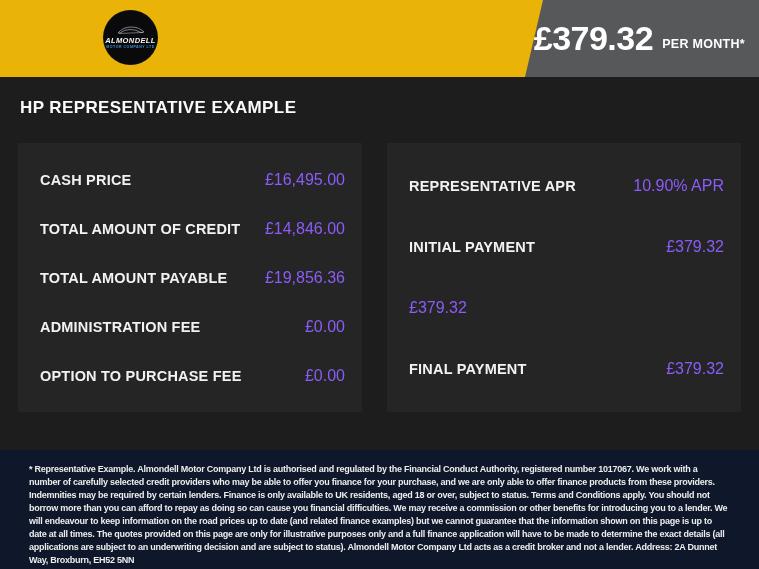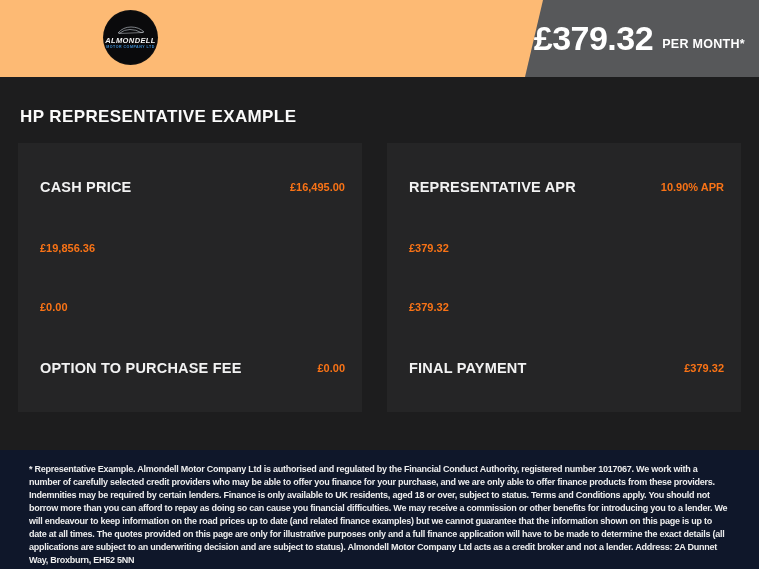--- a/index.html
+++ b/index.html
@@ -7,21 +7,21 @@
   body {
     font-family: "Liberation Sans", sans-serif;
     background: #ffffff;
     position: relative;
     overflow: hidden;
   }
 
   
   .header {
     position: absolute; left: 0; top: 0; width: 759px; height: 77px;
-    background: #fdba74;
+    background: #eab308;
     padding-left: 20px;
   }
   .logo-circle {
     position: absolute; left: 104px; top: 11px;
     width: 53px; height: 53px; border-radius: 50%;
     background: #0a0a0c;
     display: flex; flex-direction: column; align-items: center; justify-content: center;
     box-shadow: 0 0 0 1px #111;
   }
   .logo-car { width: 30px; height: 11px; margin-bottom: 1px; }
@@ -47,42 +47,42 @@
     font-size: 12.5px; font-weight: bold; letter-spacing: 0.3px;
     margin-left: 9px; margin-top: 10px;
   }
 
   
   .main {
     position: absolute; left: 0; top: 77px; width: 759px; height: 373px;
     background: #1d1d1e;
   }
   .section-title {
-    position: absolute; left: 20px; top: 30px;
+    position: absolute; left: 20px; top: 21px;
     color: #fafafa; font-size: 17px; font-weight: bold; letter-spacing: 0.4px;
   }
   .panel {
     position: absolute; top: 66px; height: 269px;
     background: #252526;
     display: flex; flex-direction: column; justify-content: space-around;
     padding: 12px 0;
   }
   .panel-left  { left: 18px;  width: 344px; }
   .panel-right { left: 387px; width: 354px; }
   .finance-row {
     display: flex; align-items: center; justify-content: space-between;
     padding: 0 17px 0 22px;
     text-align: right;
   }
   .finance-label {
     color: #f2f2f2; font-size: 14.5px; font-weight: bold; letter-spacing: 0.2px;
     white-space: nowrap;
   }
   .finance-value {
-    color: #f97316; font-size: 11px; font-weight: bold; letter-spacing: 0px;
+    color: #8b5cf6; font-size: 16px; font-weight: normal; letter-spacing: 0px;
     white-space: nowrap;
   }
 
   
   .footer {
     position: absolute; left: 0; top: 450px; width: 759px; height: 119px;
     background: #0f172a;
   }
   .disclaimer {
     padding: 13px 29px 0 29px;
@@ -110,37 +110,44 @@
 
 <div class="main">
   <div class="section-title">HP REPRESENTATIVE EXAMPLE</div>
 
   <div class="panel panel-left">
     <div class="finance-row">
       <span class="finance-label">CASH PRICE</span>
       <span class="finance-value">£16,495.00</span>
     </div>
     <div class="finance-row">
+      <span class="finance-label">TOTAL AMOUNT OF CREDIT</span>
+      <span class="finance-value">£14,846.00</span>
+    </div>
+    <div class="finance-row">
+      <span class="finance-label">TOTAL AMOUNT PAYABLE</span>
       <span class="finance-value">£19,856.36</span>
     </div>
     <div class="finance-row">
+      <span class="finance-label">ADMINISTRATION FEE</span>
       <span class="finance-value">£0.00</span>
     </div>
     <div class="finance-row">
       <span class="finance-label">OPTION TO PURCHASE FEE</span>
       <span class="finance-value">£0.00</span>
     </div>
   </div>
 
   <div class="panel panel-right">
     <div class="finance-row">
       <span class="finance-label">REPRESENTATIVE APR</span>
       <span class="finance-value">10.90% APR</span>
     </div>
     <div class="finance-row">
+      <span class="finance-label">INITIAL PAYMENT</span>
       <span class="finance-value">£379.32</span>
     </div>
     <div class="finance-row">
       <span class="finance-value">£379.32</span>
     </div>
     <div class="finance-row">
       <span class="finance-label">FINAL PAYMENT</span>
       <span class="finance-value">£379.32</span>
     </div>
   </div>

